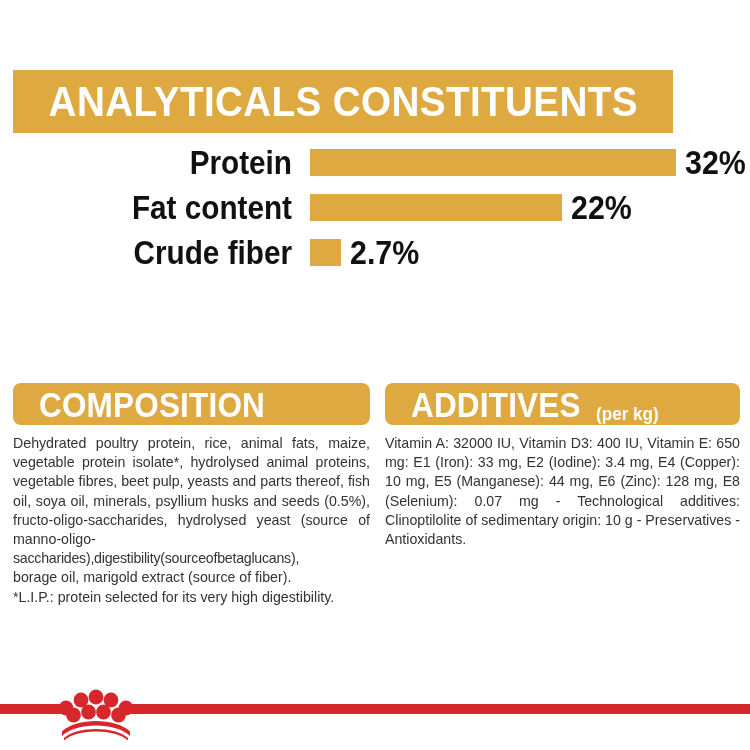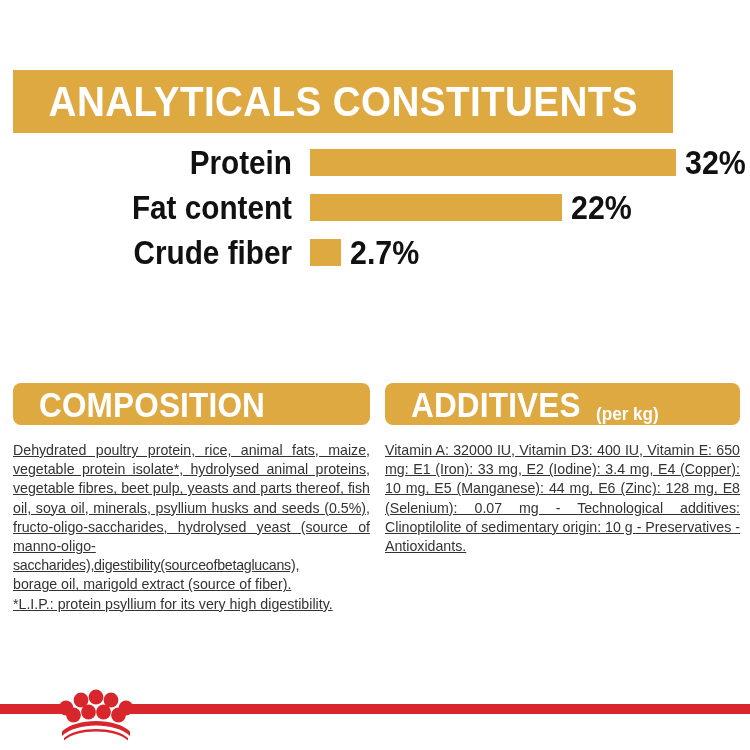--- a/index.html
+++ b/index.html
@@ -64,26 +64,25 @@
     transform:scaleX(0.90);transform-origin:left center;
     white-space:nowrap;letter-spacing:0.2px;
   }
   .panel-head .ph-sub{
     color:#ffffff;font-size:19px;font-weight:700;
     transform:scaleX(0.90);transform-origin:left center;
     white-space:nowrap;margin-left:-4px;
   }
 
   .panel-body{
-    margin-top:16px;
+    margin-top:9px;
     color:#333333;
     font-size:14.2px;
     line-height:19.2px;
     text-align:justify;
-    text-decoration:underline;
   }
   .panel-body p{margin:0;}
   .panel-body .tight{
     display:block;
     letter-spacing:-0.25px;
     word-spacing:-1.2px;
   }
 
   
   .footer{position:absolute;left:0;top:688px;width:750px;height:62px;}
@@ -127,21 +126,21 @@
 <div class="panels">
 
   <div class="panel left">
     <div class="panel-head">
       <span class="ph-main">COMPOSITION</span>
     </div>
     <div class="panel-body">
       <p>Dehydrated poultry protein, rice, animal fats, maize, vegetable protein isolate*, hydrolysed animal proteins, vegetable fibres, beet pulp, yeasts and parts thereof, fish oil, soya oil, minerals, psyllium husks and seeds (0.5%), fructo-oligo-saccharides, hydrolysed yeast (source of manno-oligo-</p>
       <span class="tight">saccharides),digestibility(sourceofbetaglucans),</span>
       <p>borage oil, marigold extract (source of fiber).</p>
-      <p>*L.I.P.: protein psyllium for its very high digestibility.</p>
+      <p>*L.I.P.: protein selected for its very high digestibility.</p>
     </div>
   </div>
 
   <div class="panel right">
     <div class="panel-head">
       <span class="ph-main">ADDITIVES</span>
       <span class="ph-sub">(per kg)</span>
     </div>
     <div class="panel-body">
       <p>Vitamin A: 32000 IU, Vitamin D3: 400 IU, Vitamin E: 650 mg: E1 (Iron): 33 mg, E2 (Iodine): 3.4 mg, E4 (Copper): 10 mg, E5 (Manganese): 44 mg, E6 (Zinc): 128 mg, E8 (Selenium): 0.07 mg - Technological additives: Clinoptilolite of sedimentary origin: 10 g - Preservatives - Antioxidants.</p>

